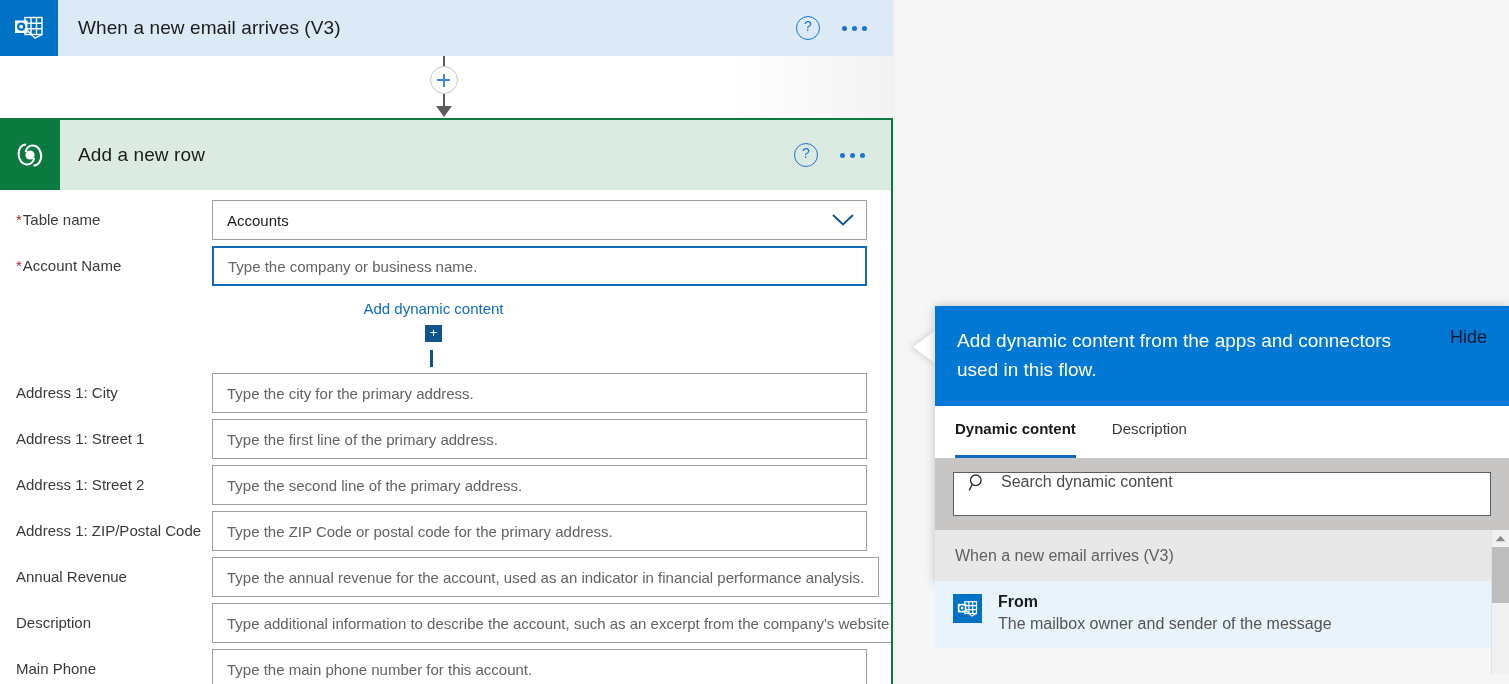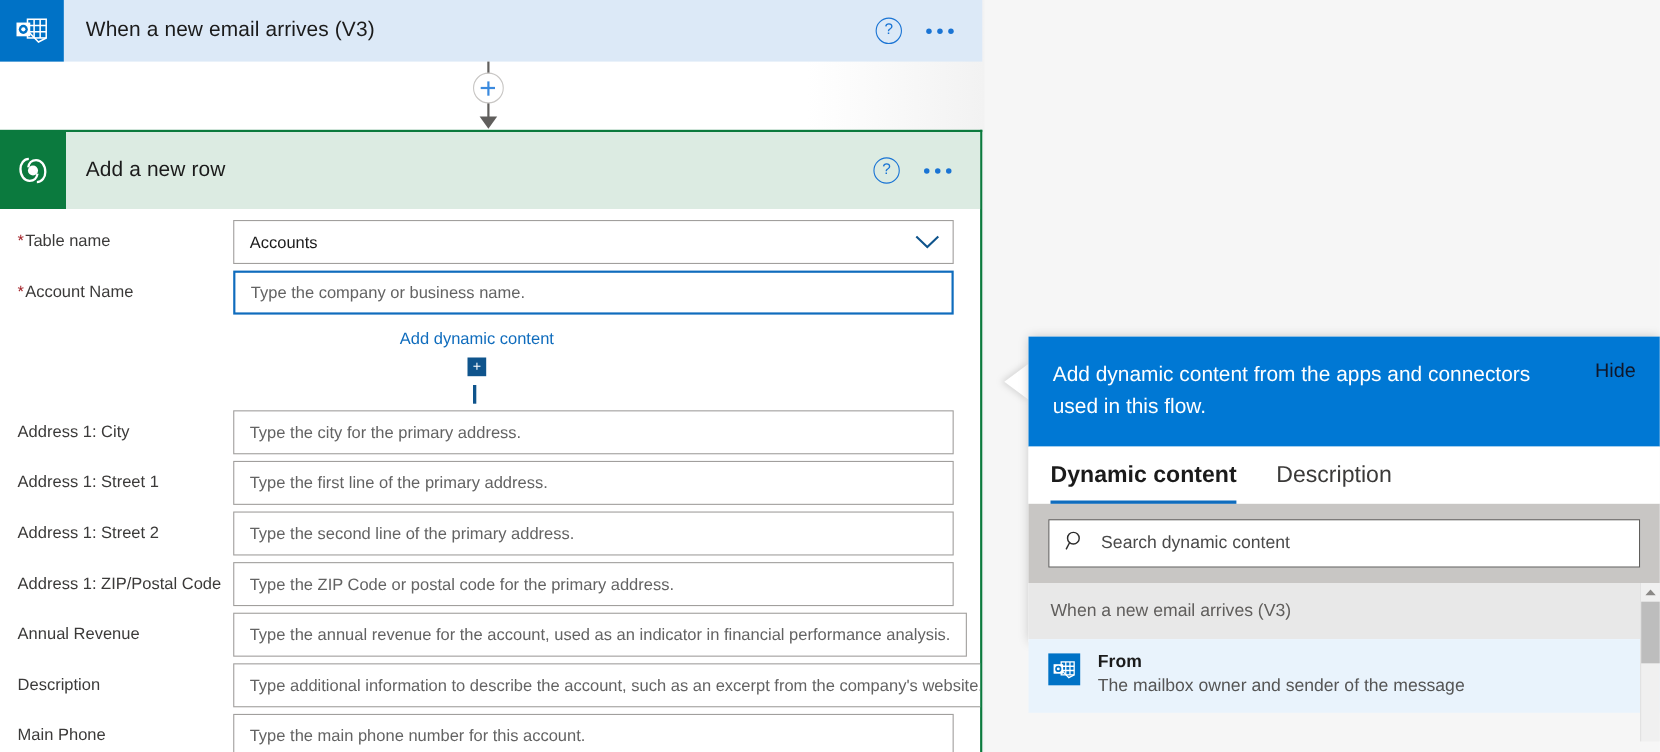--- a/index.html
+++ b/index.html
@@ -289,21 +289,21 @@
   }
   .flyout-tabs {
     display: flex;
     gap: 36px;
     padding: 14px 20px 0 20px;
     background: #ffffff;
     height: 52px;
     box-sizing: border-box;
   }
   .flyout-tab {
-    font-size: 21px;
+    font-size: 15px;
     color: #3b3a39;
     padding-bottom: 11px;
     cursor: pointer;
     position: relative;
   }
   .flyout-tab.active {
     color: #1b1b1b;
     font-weight: bold;
   }
   .flyout-tab.active::after {
@@ -315,21 +315,20 @@
   }
   .search-zone {
     background: #c8c6c4;
     padding: 14px 18px;
   }
   .search-box {
     background: #ffffff;
     border: 1px solid #605e5c;
     height: 42px;
     display: flex;
-    align-items: center;
     padding: 0 14px;
     gap: 14px;
   }
   .search-placeholder {
     font-size: 16px;
     color: #4a4a4a;
   }
   .group-header {
     background: #e8e8e8;
     font-size: 16px;

